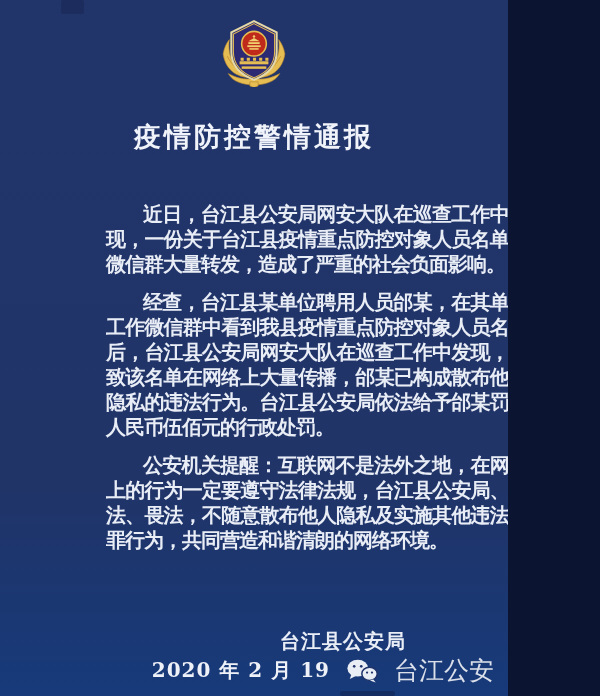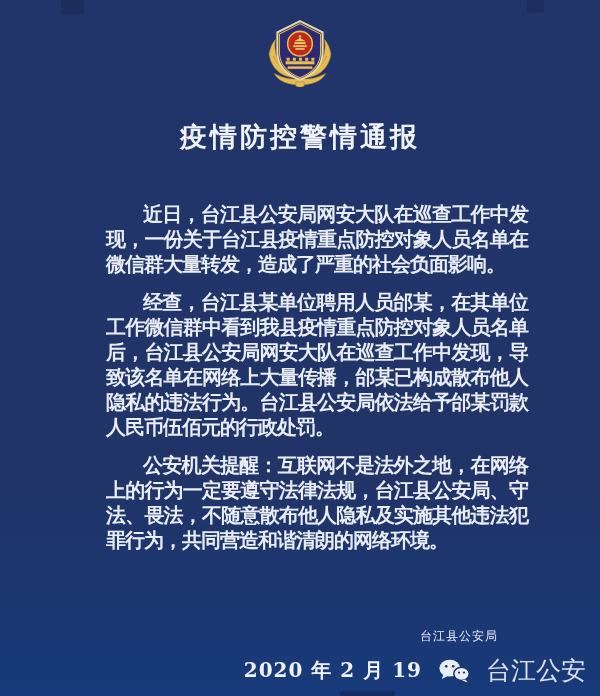--- a/index.html
+++ b/index.html
@@ -1,37 +1,37 @@
 <!DOCTYPE html>
 <html><head>
 <meta charset="utf-8">
 <style>
   html,body{margin:0;padding:0;background:#0b1430;}
   .poster{
     position:relative;
-    width:600px;height:696px;
+    width:508px;height:696px;
     background:linear-gradient(180deg,#22356b 0%,#203468 70%,#173a7a 100%);
     overflow:hidden;
     font-family:"DejaVu Serif","Liberation Serif",serif;
   }
   .badge{position:absolute;top:19px;left:50%;transform:translateX(-50%);}
   .title{
     position:absolute;top:119px;left:0;width:100%;
     text-align:center;font-size:27px;font-weight:700;
     letter-spacing:3px;color:#f0f3fa;
   }
   .content{
     position:absolute;top:195px;left:106px;width:422px;
     color:#e9edf6;font-size:20px;line-height:25px;font-weight:700;
     text-align:justify;letter-spacing:-1px;margin-top:7px;
   }
   .content p{margin:0 0 13px 0;text-indent:37px;}
   .signature{
     position:absolute;top:628px;right:102px;
-    font-size:12px;font-weight:400;color:#e9edf6;letter-spacing:1px;
+    font-size:20px;font-weight:700;color:#e9edf6;letter-spacing:1px;
   }
   .footer-row{
     position:absolute;top:654px;right:14px;
     display:flex;align-items:center;gap:16px;
   }
   .date{font-size:20px;color:#eef1f8;letter-spacing:1px;font-weight:600;}
   .watermark{
     font-size:25px;color:#dbe0ea;
     font-family:"DejaVu Sans","Liberation Sans",sans-serif;
   }

